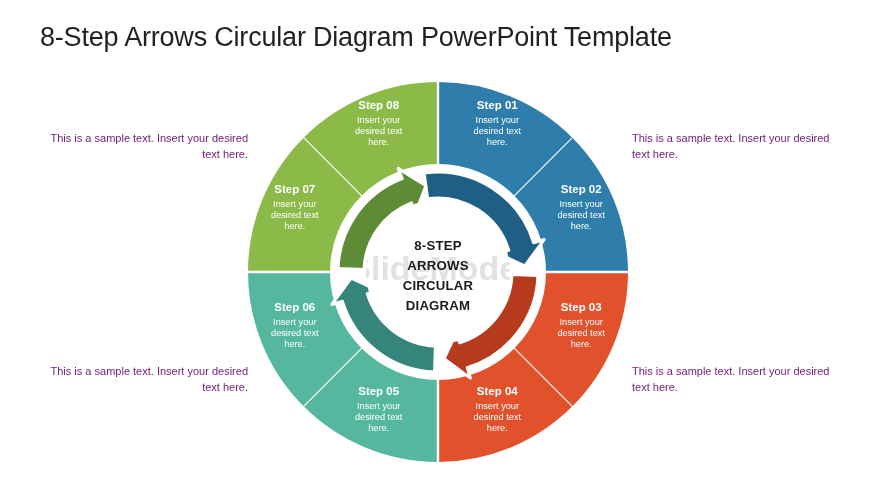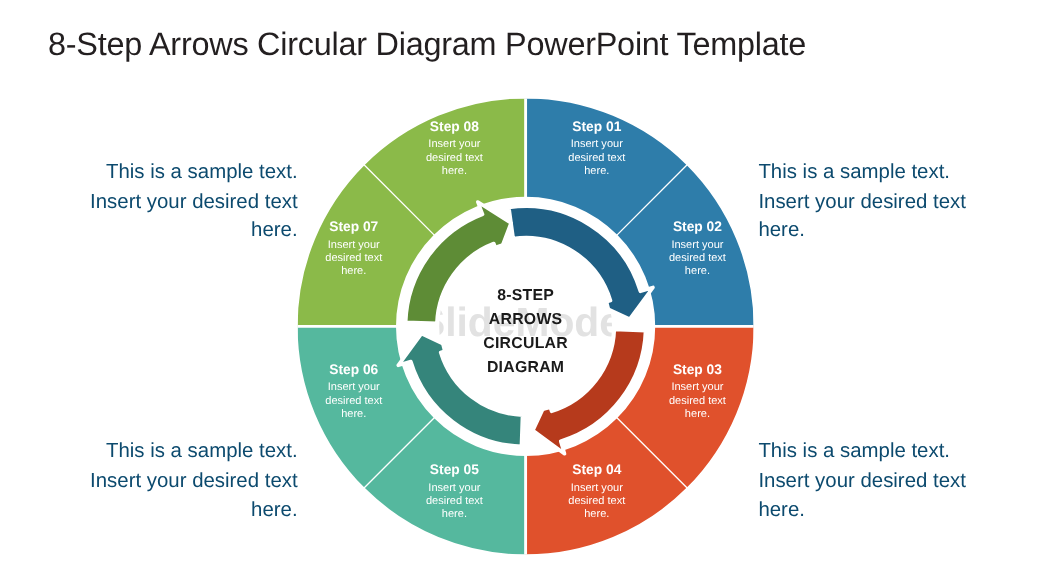--- a/index.html
+++ b/index.html
@@ -22,23 +22,23 @@
     top: 22px;
     font-size: 27px;
     font-weight: 400;
     color: #231f20;
     letter-spacing: -0.2px;
     white-space: nowrap;
   }
   .side-text {
     position: absolute;
     width: 200px;
-    font-size: 17px;
+    font-size: 11px;
     line-height: 1.45;
-    color: #0c4a6e;
+    color: #701a75;
   }
   .side-text.left  { left: 48px;  text-align: right; }
   .side-text.right { left: 632px; text-align: left; }
   #side-text-tl { top: 131px; }
   #side-text-bl { top: 364px; }
   #side-text-tr { top: 131px; }
   #side-text-br { top: 364px; }
 
   #diagram-wrap {
     position: absolute;

